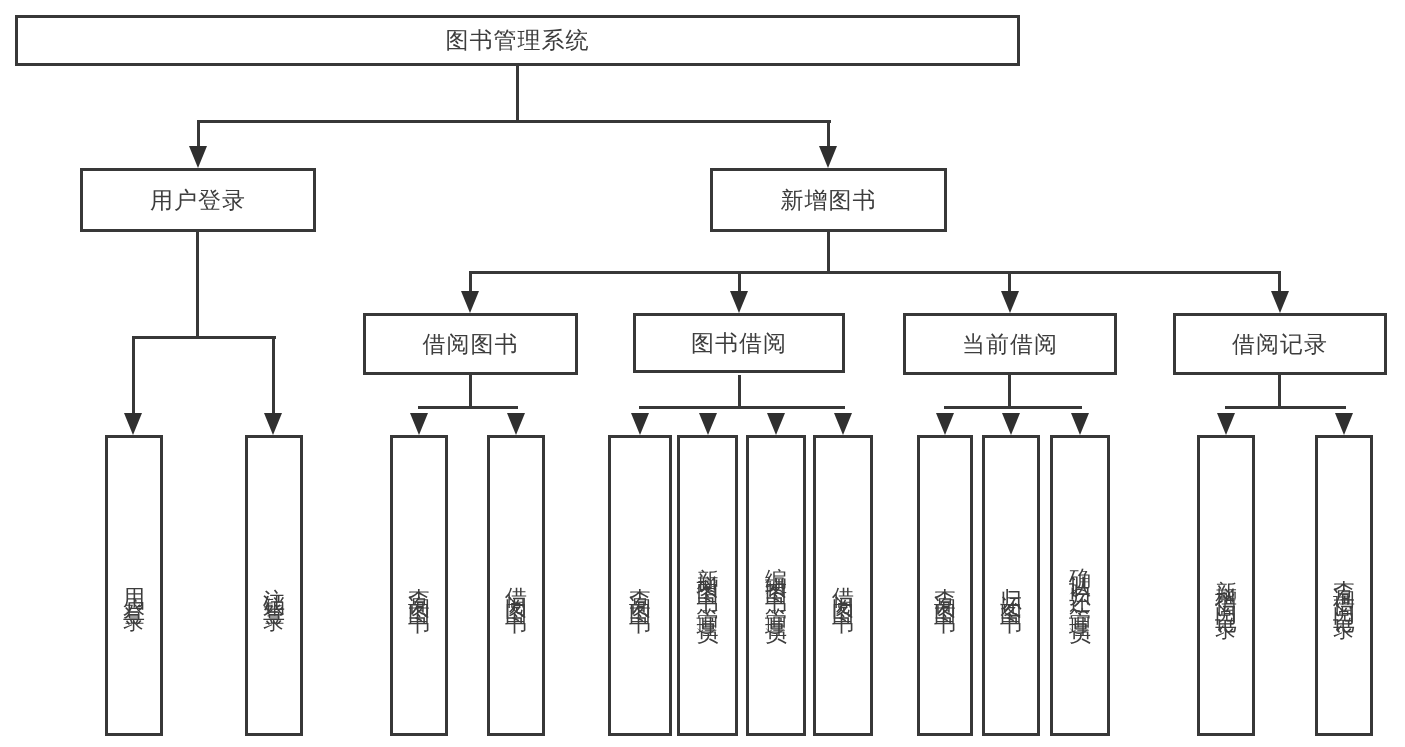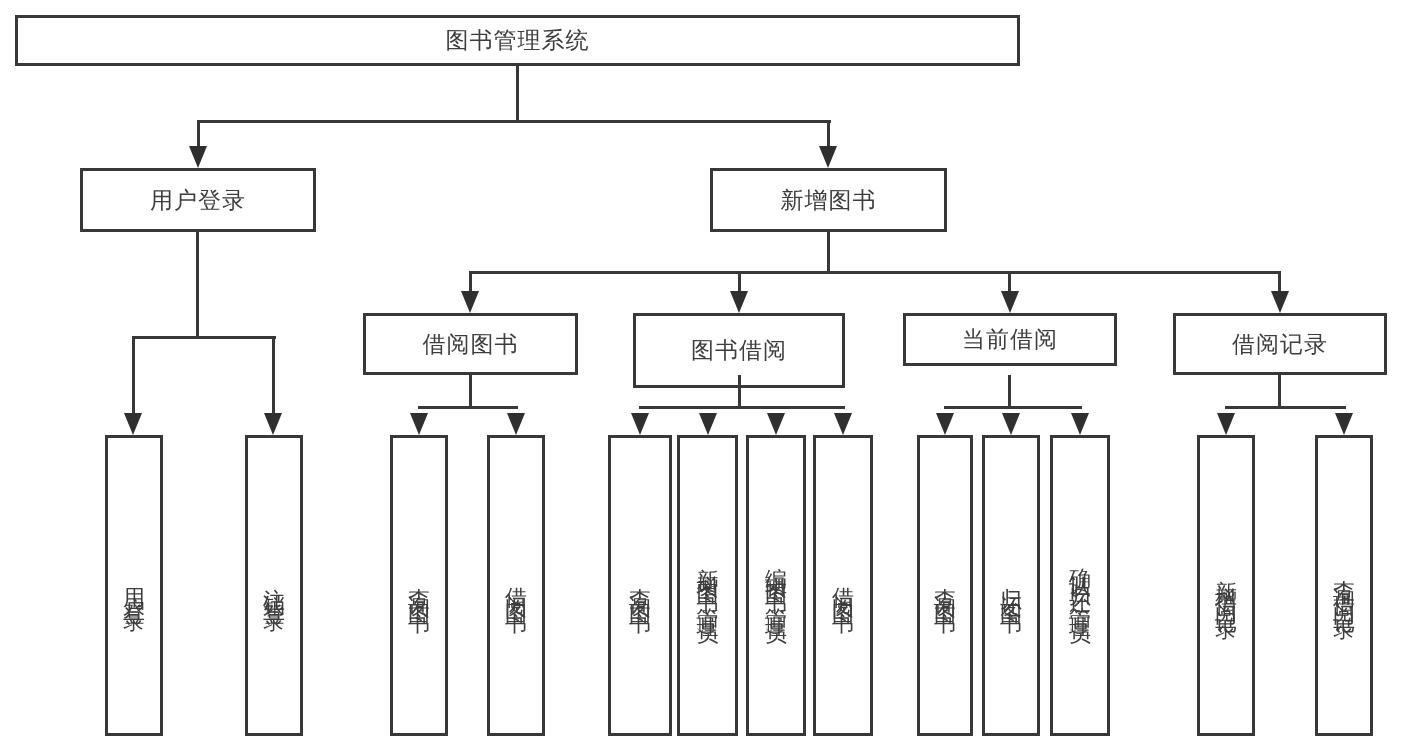--- a/index.html
+++ b/index.html
@@ -44,25 +44,25 @@
   </div>
 
   <div class="node" style="left:710px;top:168px;width:237px;height:64px">
     <span>新增图书</span>
   </div>
 
   <div class="node" style="left:363px;top:313px;width:215px;height:62px">
     <span>借阅图书</span>
   </div>
 
-  <div class="node" style="left:633px;top:313px;width:212px;height:75px">
+  <div class="node" style="left:633px;top:313px;width:212px;height:60px">
     <span>图书借阅</span>
   </div>
 
-  <div class="node" style="left:903px;top:313px;width:214px;height:53px">
+  <div class="node" style="left:903px;top:313px;width:214px;height:62px">
     <span>当前借阅</span>
   </div>
 
   <div class="node" style="left:1173px;top:313px;width:214px;height:62px">
     <span>借阅记录</span>
   </div>
 
   <div class="node vnode" style="left:105px;top:435px;width:58px;height:301px">
     <span>用户登录</span>
   </div>

